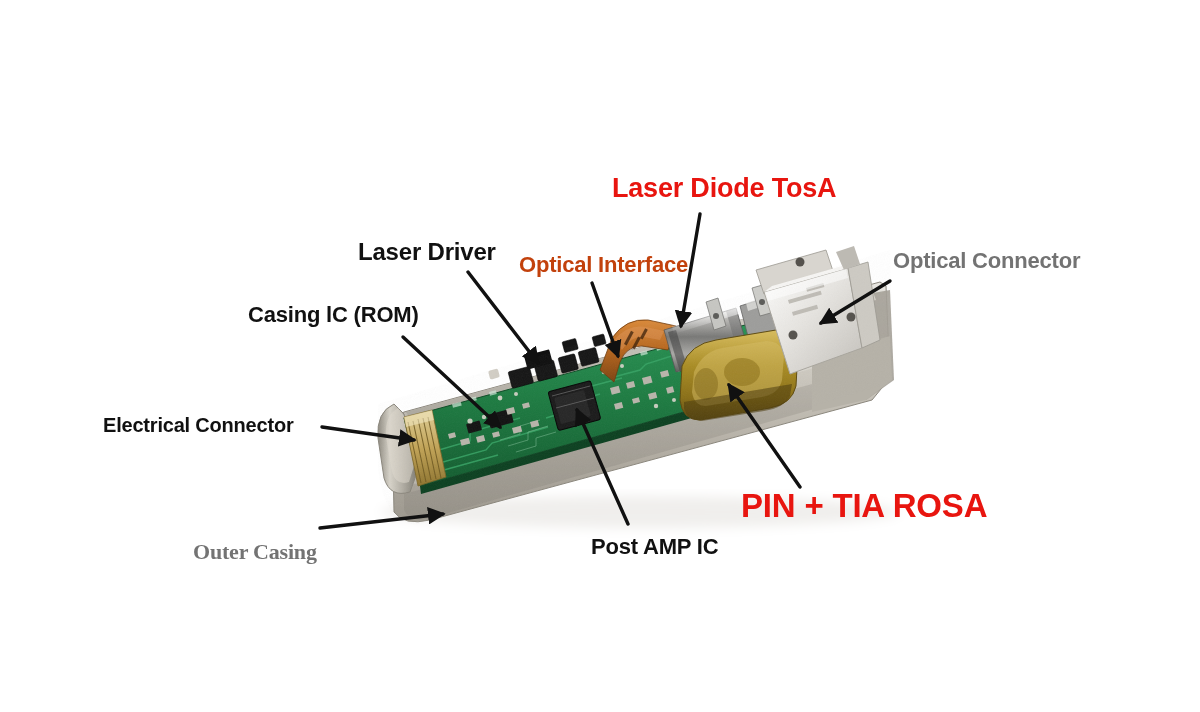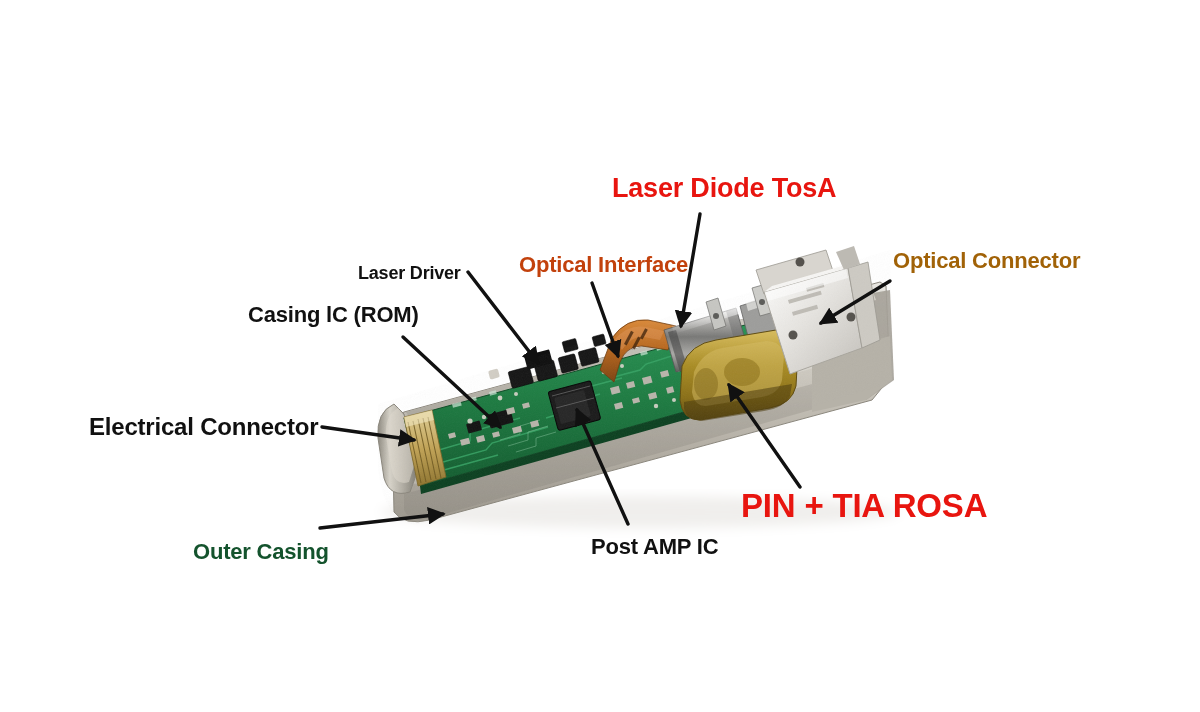--- a/index.html
+++ b/index.html
@@ -326,23 +326,23 @@
         <line x1="403" y1="337" x2="500" y2="427" marker-end="url(#arrowDark)"></line>
         <line x1="322" y1="427" x2="414" y2="440" marker-end="url(#arrowDark)"></line>
         <line x1="800" y1="487" x2="729" y2="385" marker-end="url(#arrowDark)"></line>
         <line x1="320" y1="528" x2="443" y2="514" marker-end="url(#arrowDark)"></line>
         <line x1="628" y1="524" x2="577" y2="410" marker-end="url(#arrowDark)"></line>
       </g>
   </svg>
 
   <div id="label-group">
       <div class="label red" style="left: 612px; top: 175px; font-size: 27px; color: rgb(232, 21, 15);">Laser Diode TosA</div>
-      <div class="label" style="left: 358px; top: 240px; font-size: 18px; color: rgb(17, 17, 17); margin-top: 24px;">Laser Driver</div>
+      <div class="label" style="left: 358px; top: 240px; font-size: 24px; color: rgb(17, 17, 17);">Laser Driver</div>
       <div class="label" style="left: 519px; top: 254px; font-size: 22px; color: #c2410c;">Optical Interface</div>
-      <div class="label" style="left: 893px; top: 250px; font-size: 22px; color: #a16207;">Optical Connector</div>
+      <div class="label" style="left: 893px; top: 250px; font-size: 22px; color: #737373;">Optical Connector</div>
       <div class="label" style="left: 248px; top: 304px; font-size: 22px; color: rgb(17, 17, 17);">Casing lC (ROM)</div>
-      <div class="label" style="left: 89px; top: 415px; font-size: 24px; color: rgb(17, 17, 17);">Electrical Connector</div>
+      <div class="label" style="left: 103px; top: 415px; font-size: 20px; color: rgb(17, 17, 17);">Electrical Connector</div>
       <div class="label red" style="left: 741px; top: 489px; font-size: 33px; color: rgb(232, 21, 15);">PIN + TIA ROSA</div>
-      <div class="label" style="left: 193px; top: 541px; font-size: 22px; color: #14532d;">Outer Casing</div>
+      <div class="label" style="left: 193px; top: 541px; font-size: 22px; color: #737373; font-family: Liberation Serif, serif;">Outer Casing</div>
       <div class="label" style="left: 591px; top: 536px; font-size: 22px; color: rgb(17, 17, 17);">Post AMP IC</div>
     </div>
 
 </div>
 
 </body></html>

